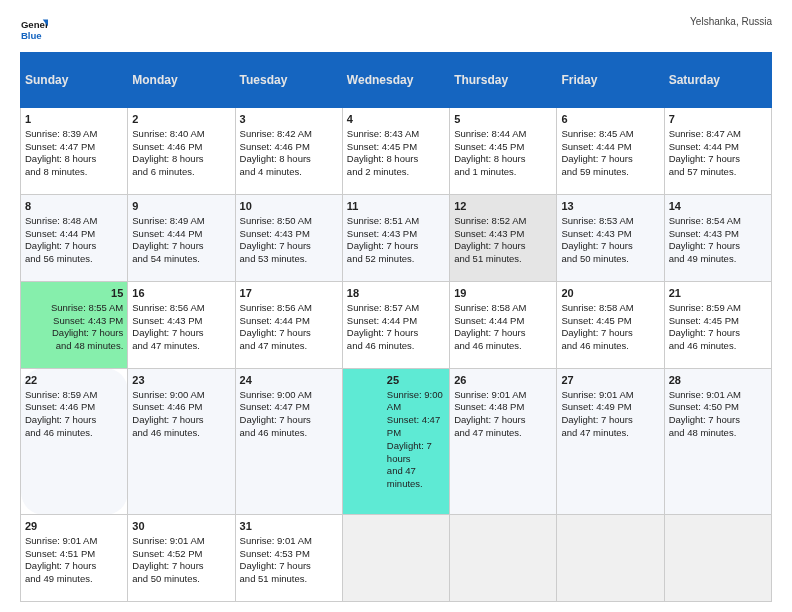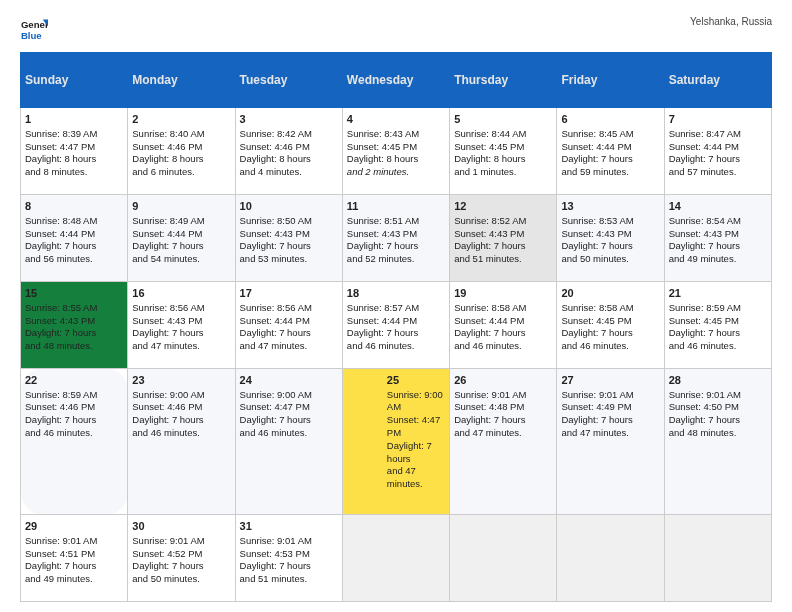--- a/index.html
+++ b/index.html
@@ -136,21 +136,21 @@
             <span style="display: block;">Sunrise: 8:42 AM</span>
             <span style="display: block;">Sunset: 4:46 PM</span>
             <span style="display: block;">Daylight: 8 hours</span>
             <span style="display: block;">and 4 minutes.</span>
           </td>
           <td style="background: rgb(255, 255, 255);">
             <span class="day-num">4</span>
             <span style="display: block;">Sunrise: 8:43 AM</span>
             <span style="display: block;">Sunset: 4:45 PM</span>
             <span style="display: block;">Daylight: 8 hours</span>
-            <span style="display: block; font-style: italic;">and 2 minutes.</span>
+            <span style="display: block;">and 2 minutes.</span>
           </td>
           <td style="background: rgb(255, 255, 255);">
             <span class="day-num">5</span>
             <span style="display: block;">Sunrise: 8:44 AM</span>
             <span style="display: block;">Sunset: 4:45 PM</span>
             <span style="display: block;">Daylight: 8 hours</span>
             <span style="display: block;">and 1 minutes.</span>
           </td>
           <td style="background: rgb(255, 255, 255);">
             <span class="day-num">6</span>
@@ -212,21 +212,21 @@
           </td>
           <td style="background: rgb(245, 247, 251);">
             <span class="day-num">14</span>
             <span style="display: block;">Sunrise: 8:54 AM</span>
             <span style="display: block;">Sunset: 4:43 PM</span>
             <span style="display: block;">Daylight: 7 hours</span>
             <span style="display: block;">and 49 minutes.</span>
           </td>
         </tr>
         <tr>
-          <td style="background: #15803d;">
+          <td style="background: #86efac; text-align: right;">
             <span class="day-num">15</span>
             <span style="display: block;">Sunrise: 8:55 AM</span>
             <span style="display: block;">Sunset: 4:43 PM</span>
             <span style="display: block;">Daylight: 7 hours</span>
             <span style="display: block;">and 48 minutes.</span>
           </td>
           <td style="background: rgb(255, 255, 255);">
             <span class="day-num">16</span>
             <span style="display: block;">Sunrise: 8:56 AM</span>
             <span style="display: block;">Sunset: 4:43 PM</span>
@@ -284,21 +284,21 @@
             <span style="display: block;">Daylight: 7 hours</span>
             <span style="display: block;">and 46 minutes.</span>
           </td>
           <td style="background: rgb(245, 247, 251);">
             <span class="day-num">24</span>
             <span style="display: block;">Sunrise: 9:00 AM</span>
             <span style="display: block;">Sunset: 4:47 PM</span>
             <span style="display: block;">Daylight: 7 hours</span>
             <span style="display: block;">and 46 minutes.</span>
           </td>
-          <td style="background: #fde047; padding-left: 44px;">
+          <td style="background: #5eead4; padding-left: 44px;">
             <span class="day-num">25</span>
             <span style="display: block;">Sunrise: 9:00 AM</span>
             <span style="display: block;">Sunset: 4:47 PM</span>
             <span style="display: block;">Daylight: 7 hours</span>
             <span style="display: block;">and 47 minutes.</span>
           </td>
           <td style="background: rgb(245, 247, 251);">
             <span class="day-num">26</span>
             <span style="display: block;">Sunrise: 9:01 AM</span>
             <span style="display: block;">Sunset: 4:48 PM</span>

